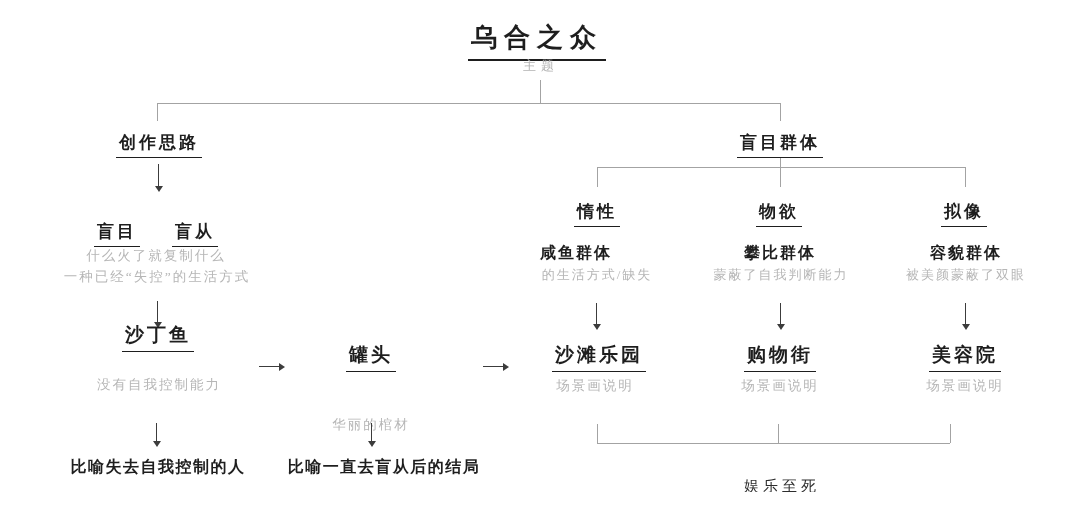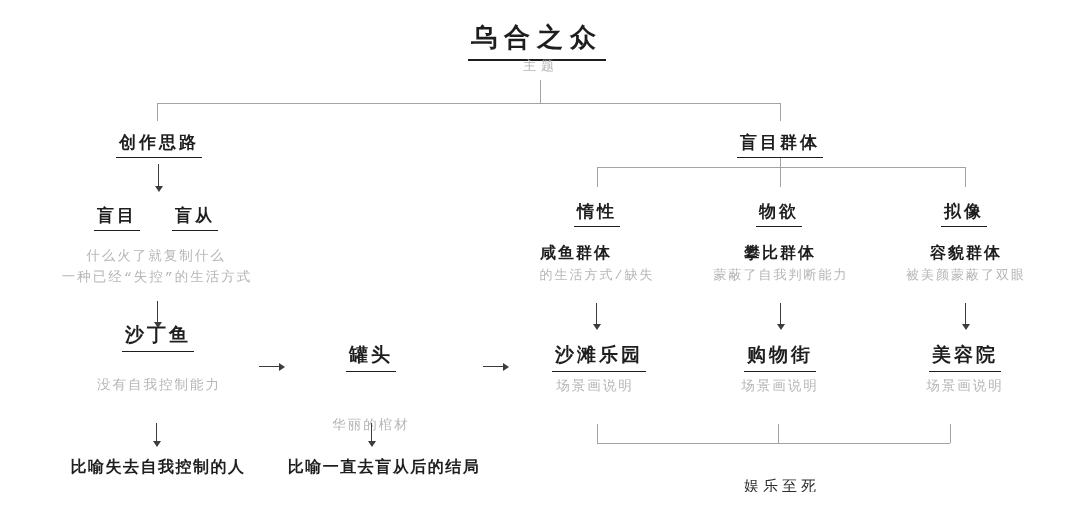--- a/index.html
+++ b/index.html
@@ -1,18 +1,18 @@
 <!DOCTYPE html>
 <html><head>
 <meta charset="utf-8">
 <style>
   html,body{margin:0;padding:0;background:#ffffff;}
   .canvas{
     position:relative;width:1080px;height:492px;background:#ffffff;
-    font-family:Liberation Mono, monospace;overflow:hidden;
+    font-family:Liberation Serif, serif;overflow:hidden;
     color:#1e1e1e;
   }
   .node{position:absolute;transform:translateX(-50%);white-space:nowrap;text-align:center;}
   .u{display:inline-block;border-bottom:1.5px solid #1e1e1e;padding:0 3px 3px 3px;}
   .title{font-size:26px;font-weight:700;letter-spacing:7px;}
   .title .u{border-bottom-width:2px;padding-bottom:4px;}
   .subtitle{font-size:13px;color:#b2b2b2;letter-spacing:5px;}
   .h1{font-size:17px;font-weight:700;letter-spacing:3px;}
   .big{font-size:19px;font-weight:700;letter-spacing:3px;}
   .grp{font-size:16px;font-weight:700;letter-spacing:2px;}
@@ -49,21 +49,21 @@
   <div class="line vl" style="left:540px;top:80px;height:23px;"></div>
   <div class="line hl" style="left:157px;top:103px;width:624px;"></div>
   <div class="line vl" style="left:157px;top:103px;height:18px;"></div>
   <div class="line vl" style="left:780px;top:103px;height:18px;"></div>
 
   <div class="node h1" style="left:159px;top:131px;">
     <span class="u">创作思路</span>
   </div>
   <div class="arrow-v" style="left:158px;top:164px;height:22px;"></div>
 
-  <div class="node h1" style="left:156px;top:204px;">
+  <div class="node h1" style="left:156px;top:220px;">
     <span class="kwrow">
       <span class="u">盲目</span>
       <span class="u">盲从</span>
     </span>
   </div>
 
   <div class="node gray" style="left:156px;top:247px;font-size:13.5px;">什么火了就复制什么</div>
   <div class="node gray" style="left:157px;top:268px;font-size:13.5px;">一种已经“失控”的生活方式</div>
 
   <div class="arrow-v" style="left:157px;top:301px;height:21px;"></div>

